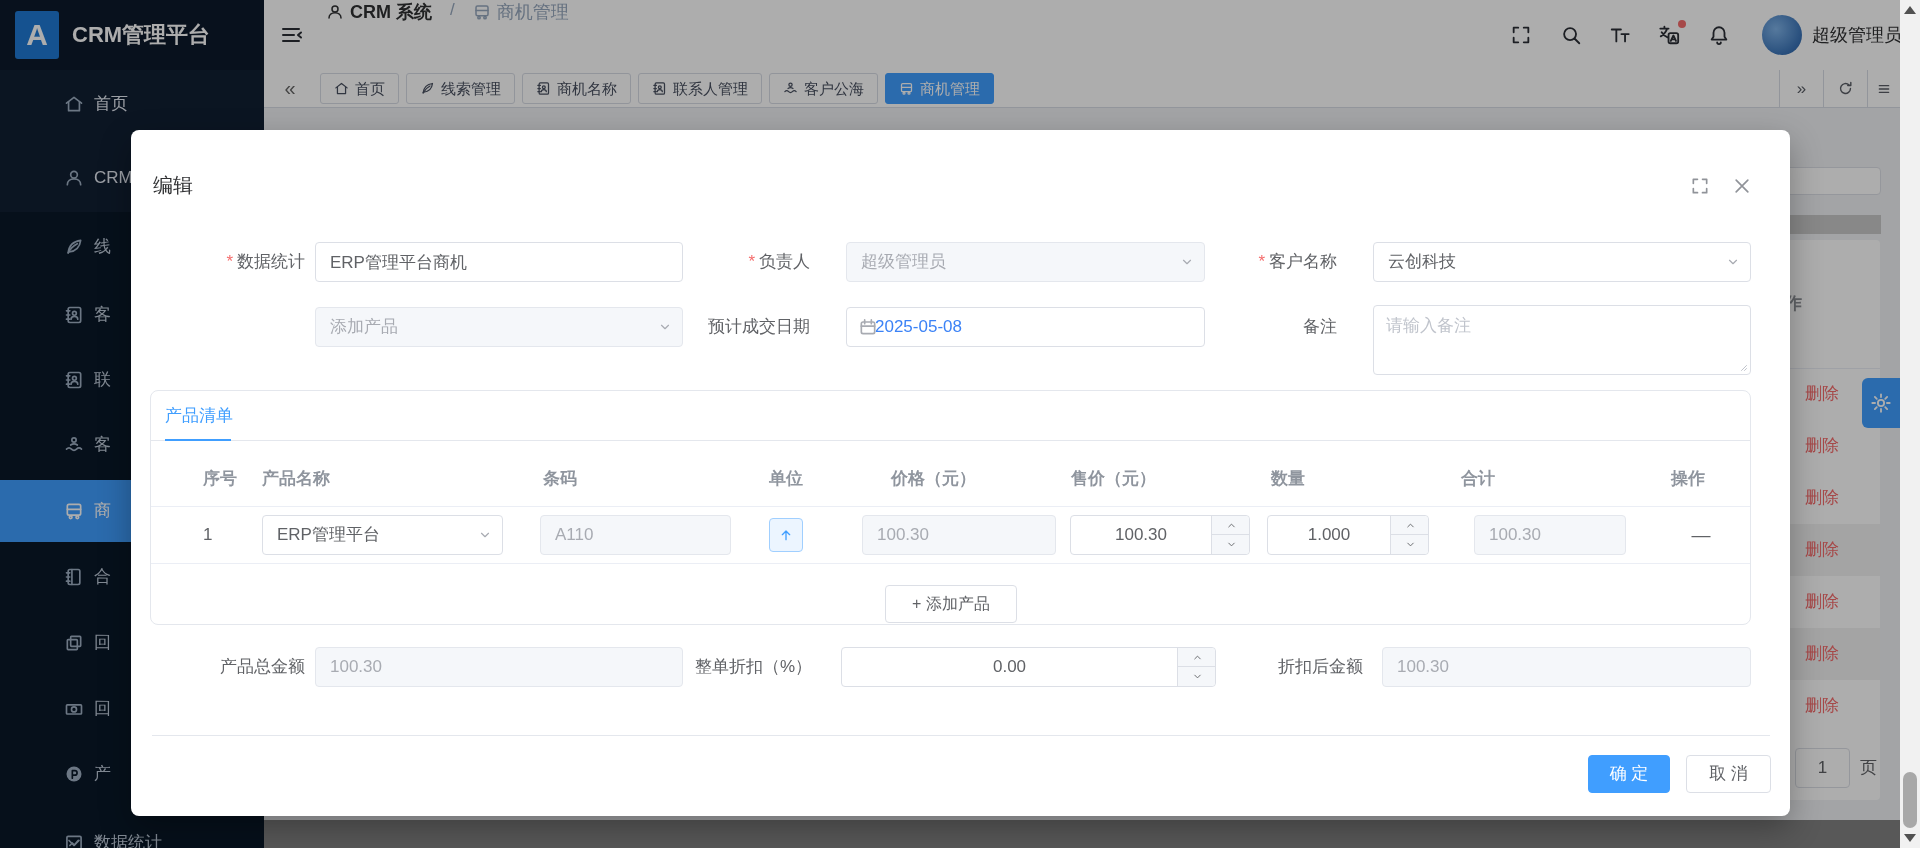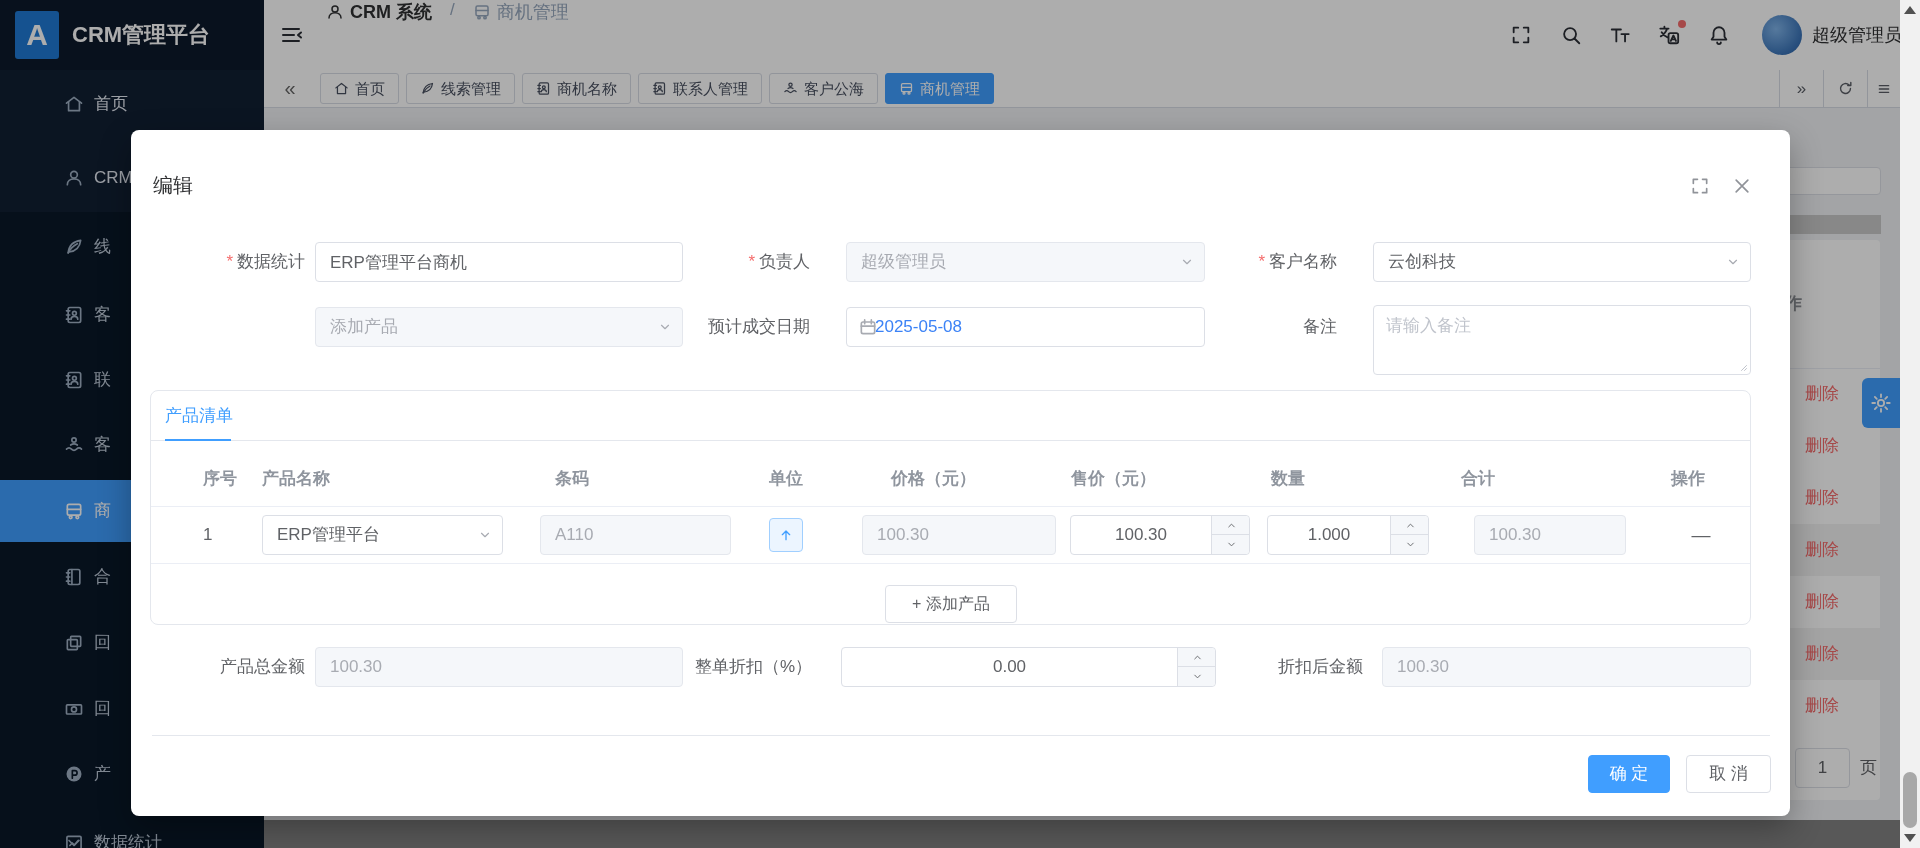--- a/index.html
+++ b/index.html
@@ -499,21 +499,21 @@
       </svg>
   </div>
 
   <div class="p-card">
     <div class="p-tabrow">
       <div class="p-tab">产品清单</div>
       <div class="p-tab-line"></div>
     </div>
     <span class="th" style="left:52px">序号</span>
     <span class="th" style="left:111px">产品名称</span>
-    <span class="th" style="left:404px">条码</span>
+    <span class="th" style="left:392px">条码</span>
     <span class="th" style="left:618px">单位</span>
     <span class="th" style="left:740px">价格（元）</span>
     <span class="th" style="left:920px">售价（元）</span>
     <span class="th" style="left:1120px">数量</span>
     <span class="th" style="left:1310px">合计</span>
     <span class="th" style="left:1520px">操作</span>
     <div class="th-line"></div>
 
     <div class="td-idx">1</div>
     <div class="field sel" style="left:111px;top:124px;width:241px">

